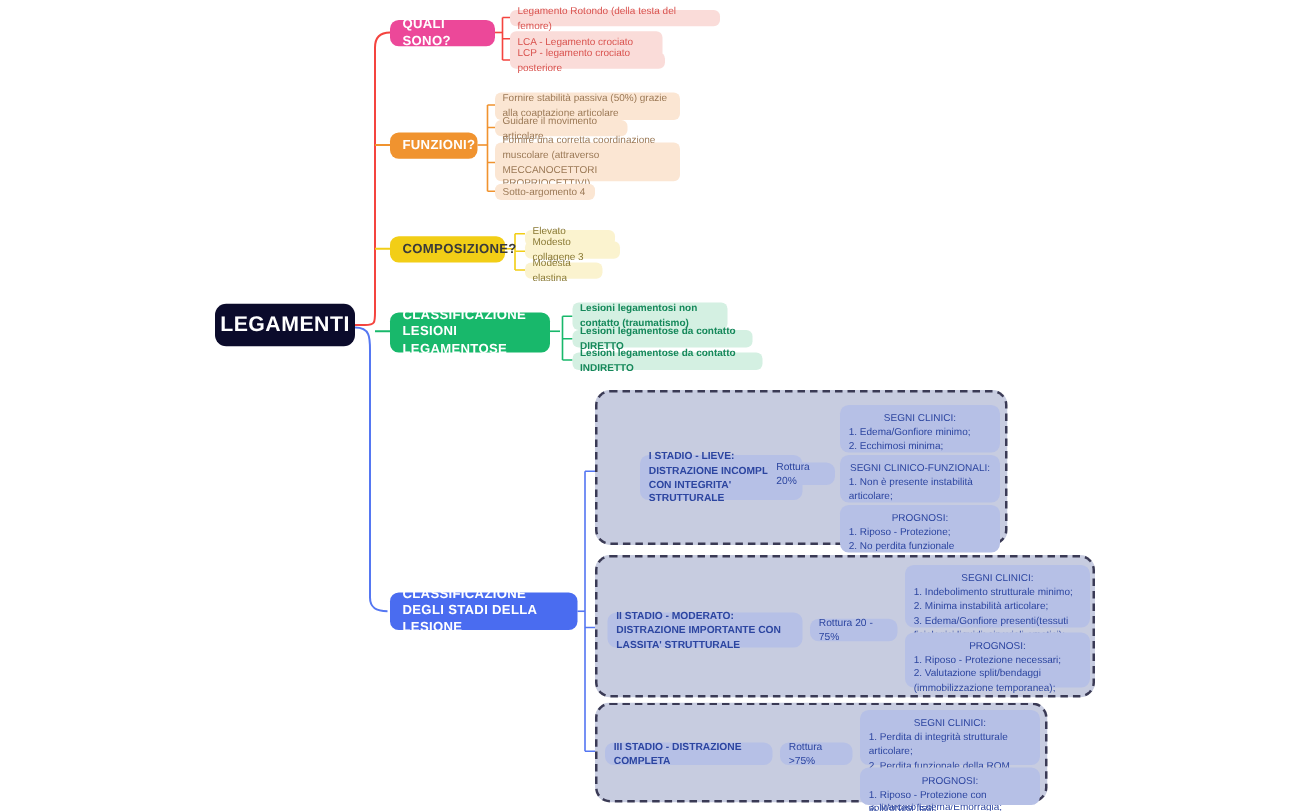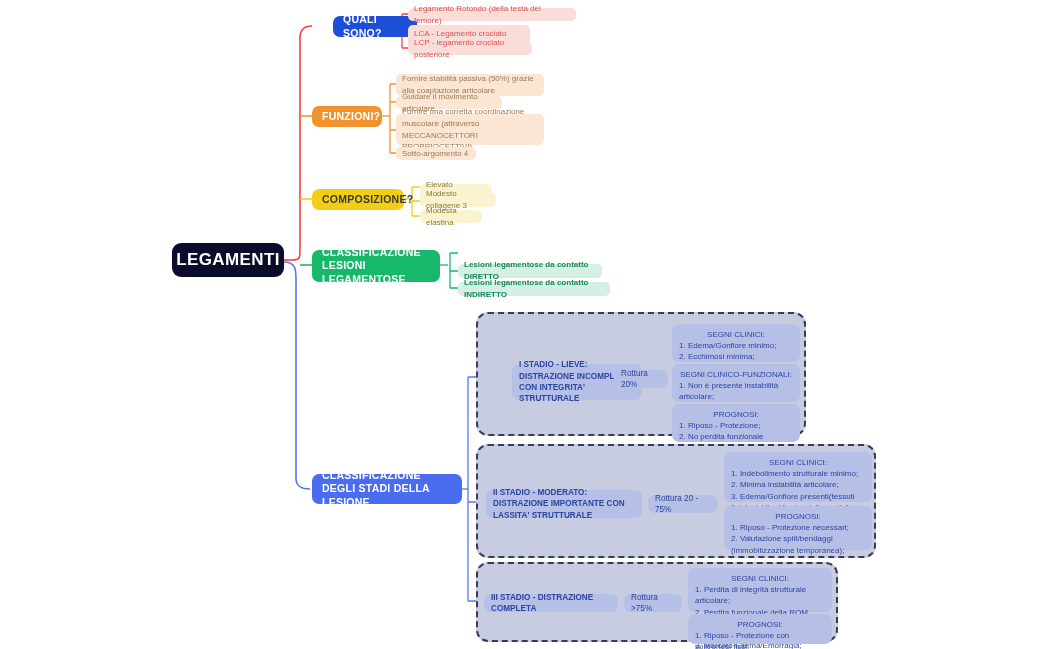--- a/index.html
+++ b/index.html
@@ -19,21 +19,21 @@
     font-size:17px;font-weight:bold;letter-spacing:.4px;
     display:flex;align-items:center;justify-content:center;
   }
 
   
   .l1{
     border-radius:7px;color:#ffffff;font-size:10.5px;font-weight:bold;
     letter-spacing:.25px;display:flex;align-items:center;padding:5px 10px;
     line-height:1.25;
   }
-  .l1.red{background:#1d4ed8;margin-left:21px;}
+  .l1.red{background:#ec4899;}
   .l1.orange{background:#F0932F;}
   .l1.yellow{background:#F2CE16;color:#3a3a3a;}
   .l1.green{background:#18B86B;}
   .l1.blue{background:#4A6CF0;}
 
   
   .l2{
     border-radius:5px;font-size:8px;line-height:1.45;padding:3.5px 6px;
     display:flex;align-items:center;
   }
@@ -150,20 +150,23 @@
   <div class="node l2 yellow" style="left:420px;top:193px;width:76px;height:14px;">
     <span>Modesto collagene 3</span>
   </div>
   <div class="node l2 yellow" style="left:420px;top:210px;width:62px;height:13px;">
     <span>Modesta elastina</span>
   </div>
 
   <div class="node l1 green" style="left:312px;top:250px;width:128px;height:32px;">
     <span>CLASSIFICAZIONE LESIONI LEGAMENTOSE</span>
   </div>
+  <div class="node l2 green" style="left:458px;top:242px;width:124px;height:22px;">
+    <span>Lesioni legamentosi non contatto (traumatismo)</span>
+  </div>
   <div class="node l2 green" style="left:458px;top:264px;width:144px;height:14px;">
     <span>Lesioni legamentose da contatto DIRETTO</span>
   </div>
   <div class="node l2 green" style="left:458px;top:282px;width:152px;height:14px;">
     <span>Lesioni legamentose da contatto INDIRETTO</span>
   </div>
 
   <div class="node l1 blue" style="left:312px;top:474px;width:150px;height:30px;">
     <span>CLASSIFICAZIONE DEGLI STADI DELLA LESIONE</span>
   </div>

